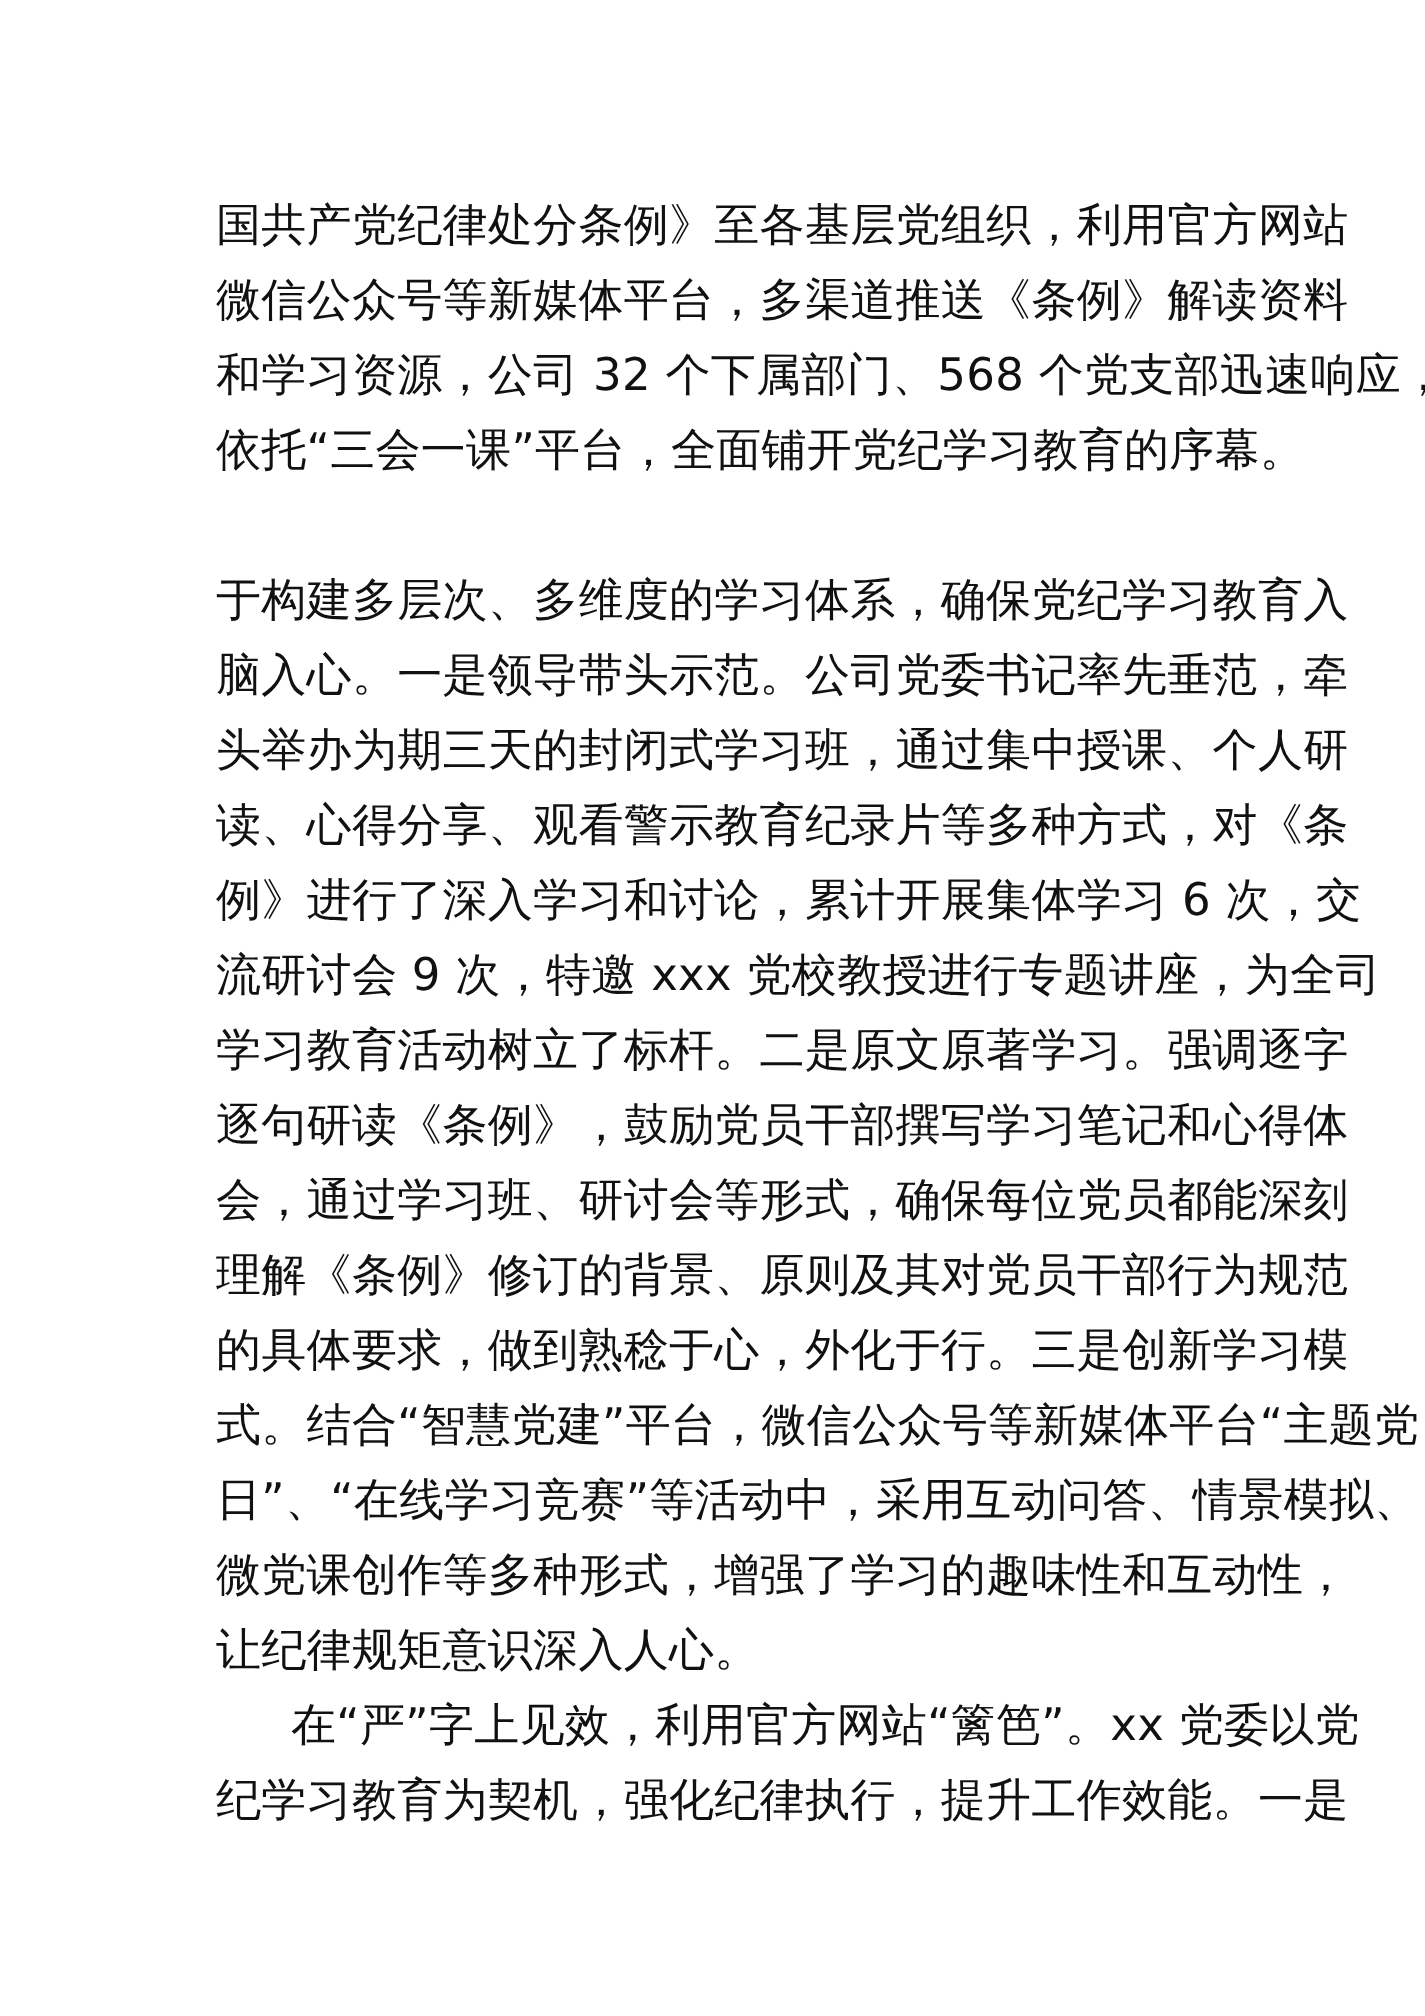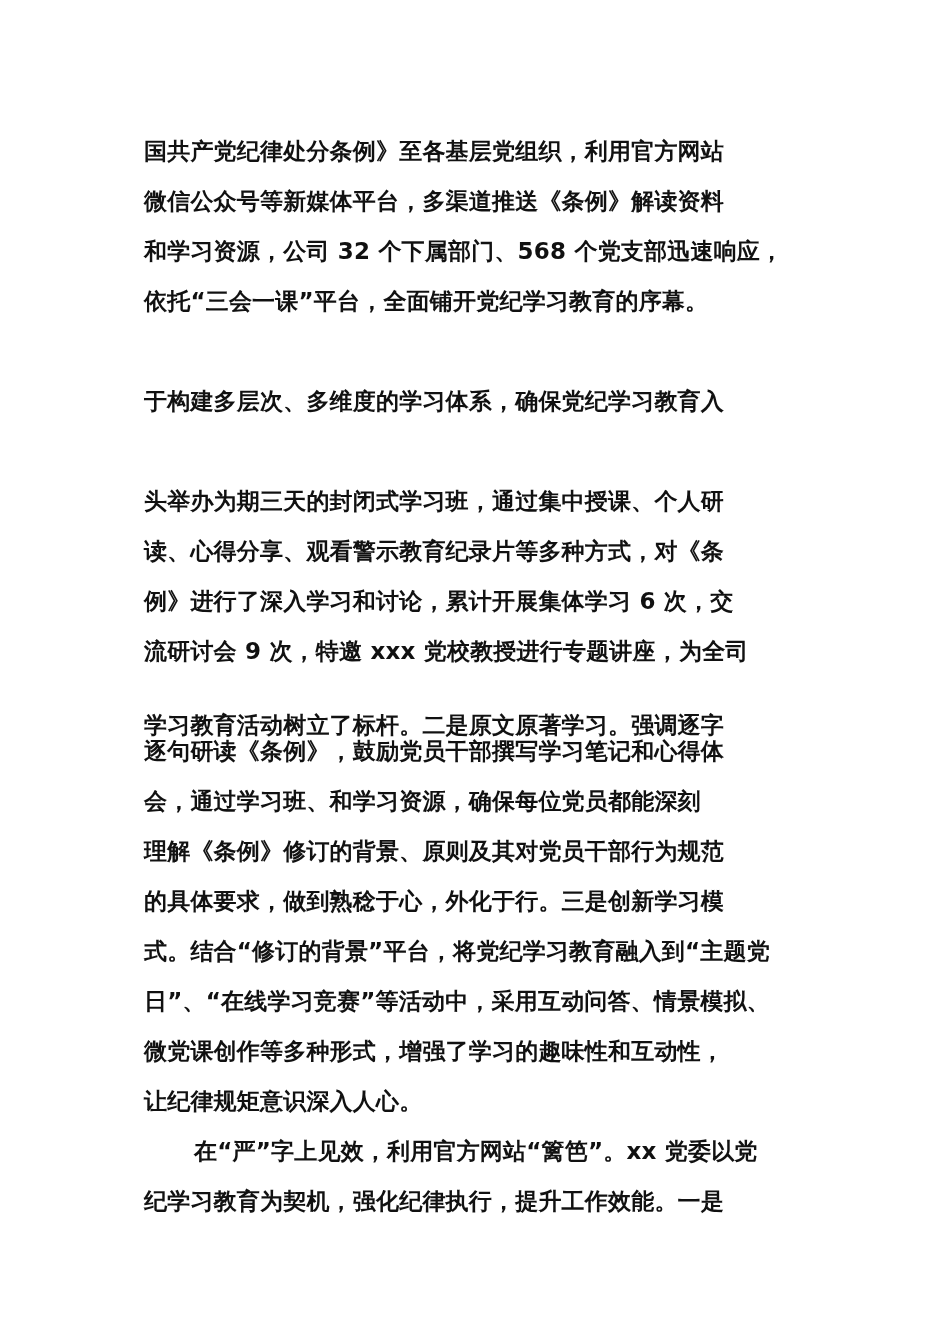--- a/index.html
+++ b/index.html
@@ -1,39 +1,40 @@
 <!DOCTYPE html>
 <html><head>
 <meta charset="utf-8">
 <style>
   html, body { margin: 0; padding: 0; background: #ffffff; }
   body { width: 950px; height: 1344px; position: relative; overflow: hidden;
     font-family: "DejaVu Sans", "Liberation Sans", sans-serif; color: #111111; }
   .page { position: absolute; left: 0; top: 0; width: 950px; height: 1344px; background: #fff; }
   .line { position: absolute; left: 144px; height: 50px; line-height: 50px;
-    font-size: 23px; white-space: nowrap; letter-spacing: 0.2px; font-weight: bold; }
+    font-size: 30px; white-space: nowrap; letter-spacing: 0.2px; }
   .indent { left: 194px; }
 </style>
 </head>
 <body>
 
 <div class="page">
   <div class="line" style="top:126px">国共产党纪律处分条例》至各基层党组织，利用官方网站</div>
   <div class="line" style="top:176px">微信公众号等新媒体平台，多渠道推送《条例》解读资料</div>
   <div class="line" style="top:226px">和学习资源，公司 32 个下属部门、568 个党支部迅速响应，</div>
   <div class="line" style="top:276px">依托“三会一课”平台，全面铺开党纪学习教育的序幕。</div>
   <div class="line" style="top:376px">于构建多层次、多维度的学习体系，确保党纪学习教育入</div>
+  <div class="line" style="top:426px">脑入心。一是领导带头示范。公司党委书记率先垂范，牵</div>
   <div class="line" style="top:476px">头举办为期三天的封闭式学习班，通过集中授课、个人研</div>
   <div class="line" style="top:526px">读、心得分享、观看警示教育纪录片等多种方式，对《条</div>
   <div class="line" style="top:576px">例》进行了深入学习和讨论，累计开展集体学习 6 次，交</div>
   <div class="line" style="top:626px">流研讨会 9 次，特邀 xxx 党校教授进行专题讲座，为全司</div>
-  <div class="line" style="top:700px">学习教育活动树立了标杆。二是原文原著学习。强调逐字</div>
+  <div class="line" style="top:676px">学习教育活动树立了标杆。二是原文原著学习。强调逐字</div>
   <div class="line" style="top:726px">逐句研读《条例》，鼓励党员干部撰写学习笔记和心得体</div>
-  <div class="line" style="top:776px">会，通过学习班、和学习资源，确保每位党员都能深刻</div>
+  <div class="line" style="top:776px">会，通过学习班、研讨会等形式，确保每位党员都能深刻</div>
   <div class="line" style="top:826px">理解《条例》修订的背景、原则及其对党员干部行为规范</div>
   <div class="line" style="top:876px">的具体要求，做到熟稔于心，外化于行。三是创新学习模</div>
-  <div class="line" style="top:926px">式。结合“修订的背景”平台，将党纪学习教育融入到“主题党</div>
+  <div class="line" style="top:926px">式。结合“智慧党建”平台，微信公众号等新媒体平台“主题党</div>
   <div class="line" style="top:976px">日”、“在线学习竞赛”等活动中，采用互动问答、情景模拟、</div>
   <div class="line" style="top:1026px">微党课创作等多种形式，增强了学习的趣味性和互动性，</div>
   <div class="line" style="top:1076px">让纪律规矩意识深入人心。</div>
   <div class="line indent" style="top:1126px">在“严”字上见效，利用官方网站“篱笆”。xx 党委以党</div>
   <div class="line" style="top:1176px">纪学习教育为契机，强化纪律执行，提升工作效能。一是</div>
 </div>
 
 </body></html>

